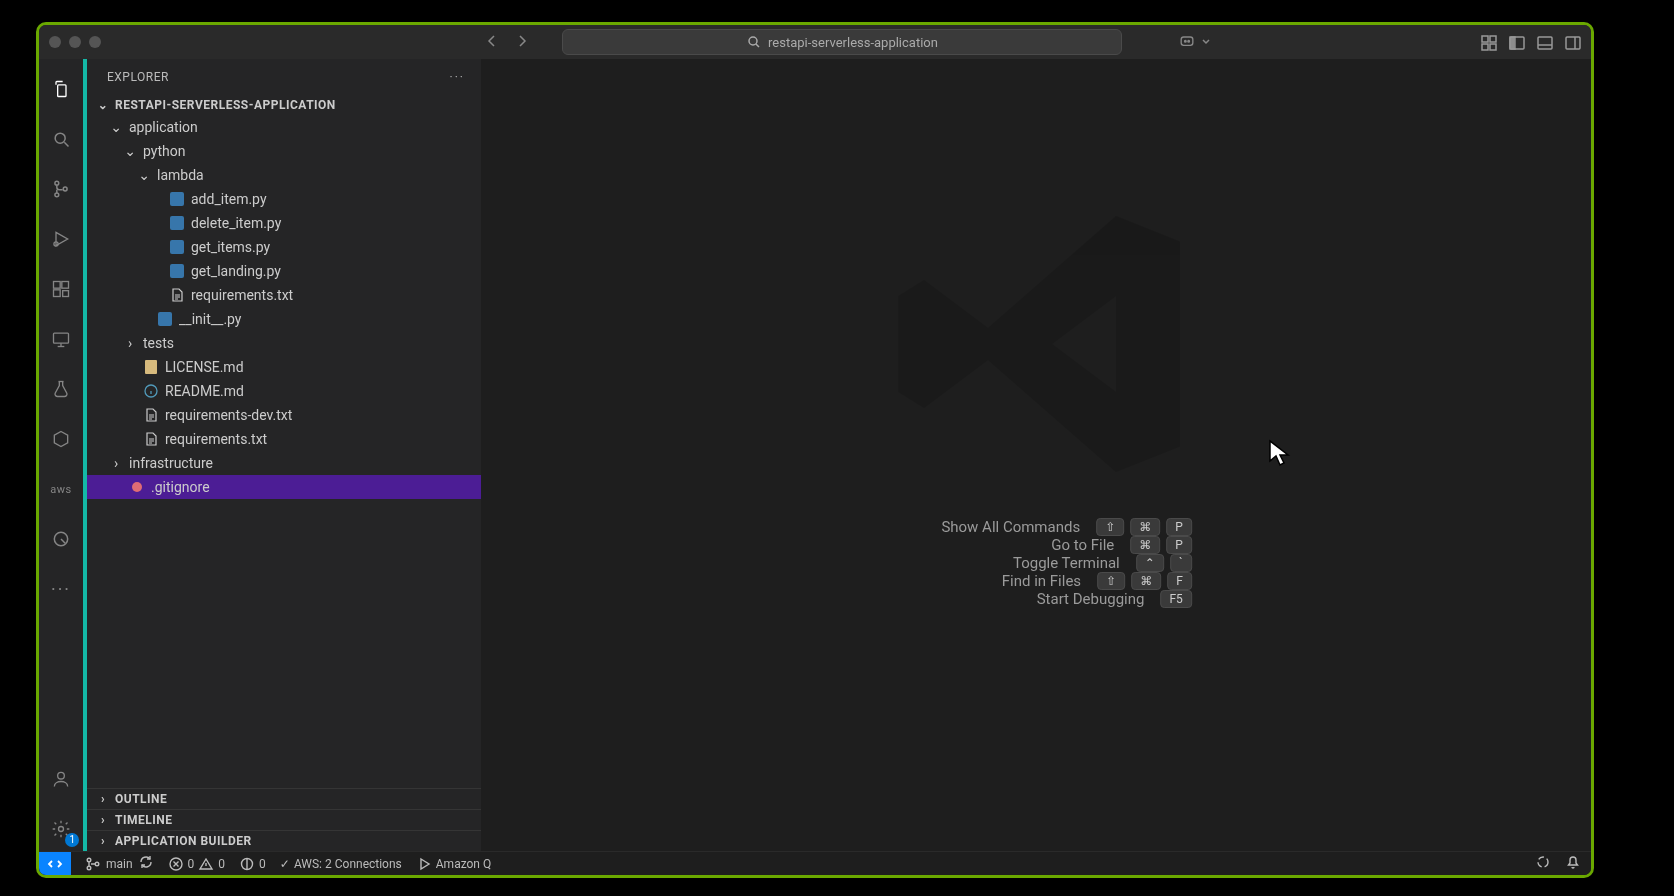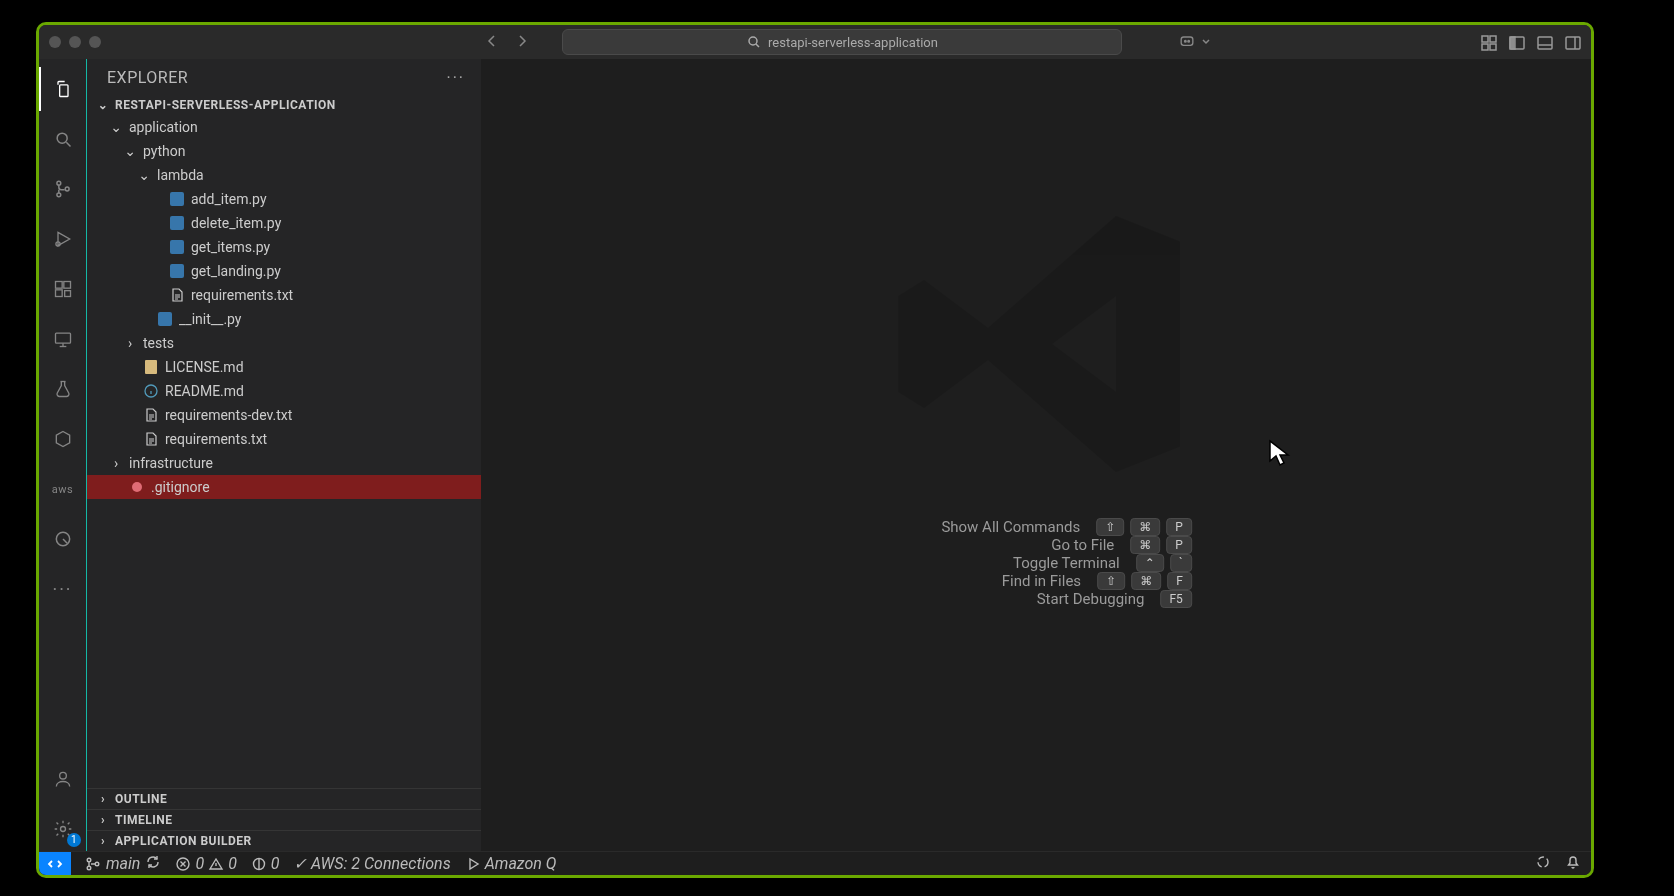--- a/index.html
+++ b/index.html
@@ -57,21 +57,21 @@
   
   .body {
     flex:1; display:flex; overflow:hidden;
   }
   .activitybar {
     width: 48px;
     background: #252526;
     display:flex; flex-direction:column; align-items:center;
     padding-top:8px;
     gap:6px;
-    border-right:1px solid #14b8a6;
+    border-right:4px solid #14b8a6;
   }
   .activitybar .act-item {
     width:48px; height:44px;
     display:flex; align-items:center; justify-content:center;
     color:#858585;
     position:relative;
   }
   .activitybar .act-item.active { color:#fff; }
   .activitybar .act-item.active::before {
     content:""; position:absolute; left:0; top:0; bottom:0; width:2px; background:#fff;
@@ -87,38 +87,38 @@
   .sidebar {
     width: 394px;
     background:#252526;
     display:flex; flex-direction:column;
     color:#ccc;
     overflow:hidden;
   }
   .sidebar-header {
     height:36px; display:flex; align-items:center; justify-content:space-between;
     padding: 0 16px 0 20px;
-    font-size:16px; color:#bbb; letter-spacing:0.5px;text-align:center;
+    font-size:12px; color:#bbb; letter-spacing:0.5px;text-align:center;
   }
   .section-header {
     display:flex; align-items:center; gap:4px;
     padding:3px 6px;
     font-size:12px; font-weight:700; color:#ccc;
     letter-spacing:0.5px;
   }
   .section-header .chev { width:16px; text-align:center; color:#ccc;}
   
   .tree { flex:1; overflow:auto; font-size:14px; }
   .row {
     height:24px; display:flex; align-items:center;
     gap:6px; color:#ccc; cursor:default;
     padding-right:8px;
     white-space:nowrap;
   }
-  .row.selected { background:#7f1d1d;align-items:center; }
+  .row.selected { background:#4c1d95;align-items:center; }
   .row .chev { width:14px; display:inline-flex; justify-content:center; color:#ccc;}
   .row .icon { width:16px; height:16px; display:inline-flex; align-items:center; justify-content:center; }
   .row .label { }
   .i0{padding-left:8px}.i1{padding-left:22px}.i2{padding-left:36px}.i3{padding-left:50px}.i4{padding-left:62px}
   .py-icon { width:14px;height:14px;background:#3776ab;border-radius:2px; display:inline-block;}
   .txt-icon svg { color:#ccc; }
   .info-icon { color:#519aba; }
   .gitignore-icon { width:10px;height:10px;border-radius:50%;background:#e06c75;display:inline-block;}
   .yellow-icon { width:12px;height:14px; background:#d7ba7d; display:inline-block; border-radius:1px;}
   
@@ -148,21 +148,21 @@
   .key {
     background:#3a3a3a; border:1px solid #4a4a4a;
     border-radius:4px; padding:1px 8px;
     font-size:12px; color:#ccc;
     min-width:22px; text-align:center;
   }
   
   .statusbar {
     height:24px; background:#1e1e1e; border-top:1px solid #2a2a2a;
     display:flex; align-items:center; gap:14px;
-    font-size:16px; color:#bbb; padding:0 10px;font-style:italic;
+    font-size:12px; color:#bbb; padding:0 10px;
   }
   .statusbar .remote {
     background:#0a84ff; color:#fff;
     height:100%; display:flex; align-items:center; padding:0 8px;
     margin-left:-10px;
   }
   .statusbar .spacer { flex:1; }
   .cursor-pointer {
     position:absolute; left:786px; top:380px;
     pointer-events:none;

